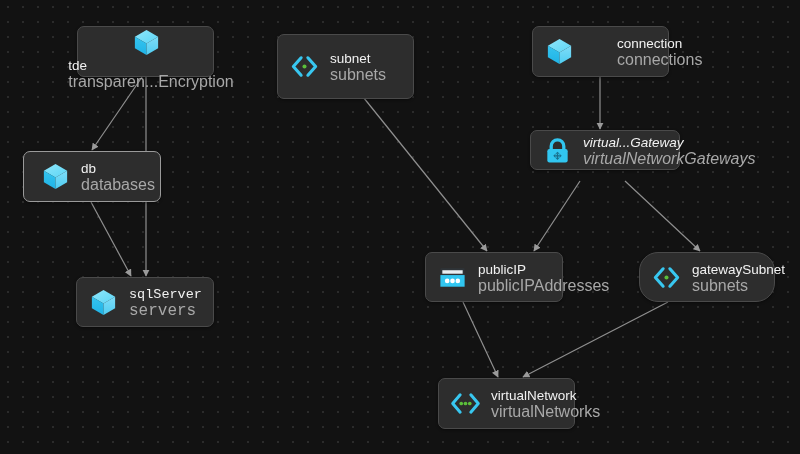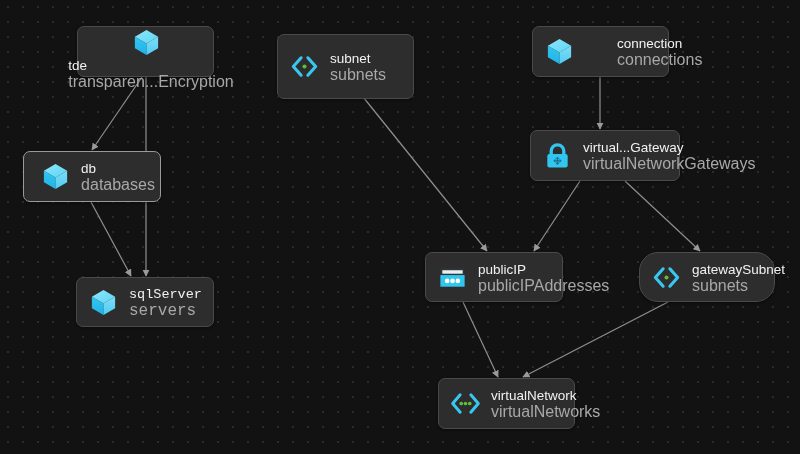--- a/index.html
+++ b/index.html
@@ -111,21 +111,21 @@
       <polygon points="16,3 28,10 16,17 4,10" fill="url(#cubeTop)"></polygon>
       <polygon points="4,10 16,17 16,29 4,22" fill="url(#cubeLeft)"></polygon>
       <polygon points="28,10 28,22 16,29 16,17" fill="url(#cubeRight)"></polygon>
     </svg>
   </div>
         <div class="txt">
           <div class="ttl">connection</div>
           <div class="sub">connections</div>
         </div>
       </div>
-      <div class="node" style="left: 530px; top: 130px; width: 150px; height: 51px;">
+      <div class="node" style="left: 530px; top: 130px; width: 150px; height: 40px; font-style: italic;">
         <div class="ico">
     <svg viewBox="0 0 32 32">
       <path d="M9.5 15 V11.5 a6.5 6.5 0 0 1 13 0 V15" stroke="#31c6f0" stroke-width="3.4" fill="none" stroke-linecap="round"></path>
       <rect x="5.5" y="14.5" width="21" height="14" rx="2.2" fill="#31c6f0"></rect>
       <g fill="#1a6f8c">
         <path d="M16 17.2 l2.2 2.2 h-4.4 z"></path>
         <path d="M16 25.8 l2.2 -2.2 h-4.4 z"></path>
         <path d="M11.7 21.5 l2.2 -2.2 v4.4 z"></path>
         <path d="M20.3 21.5 l-2.2 -2.2 v4.4 z"></path>
         <rect x="15.3" y="19.3" width="1.4" height="4.4"></rect>

